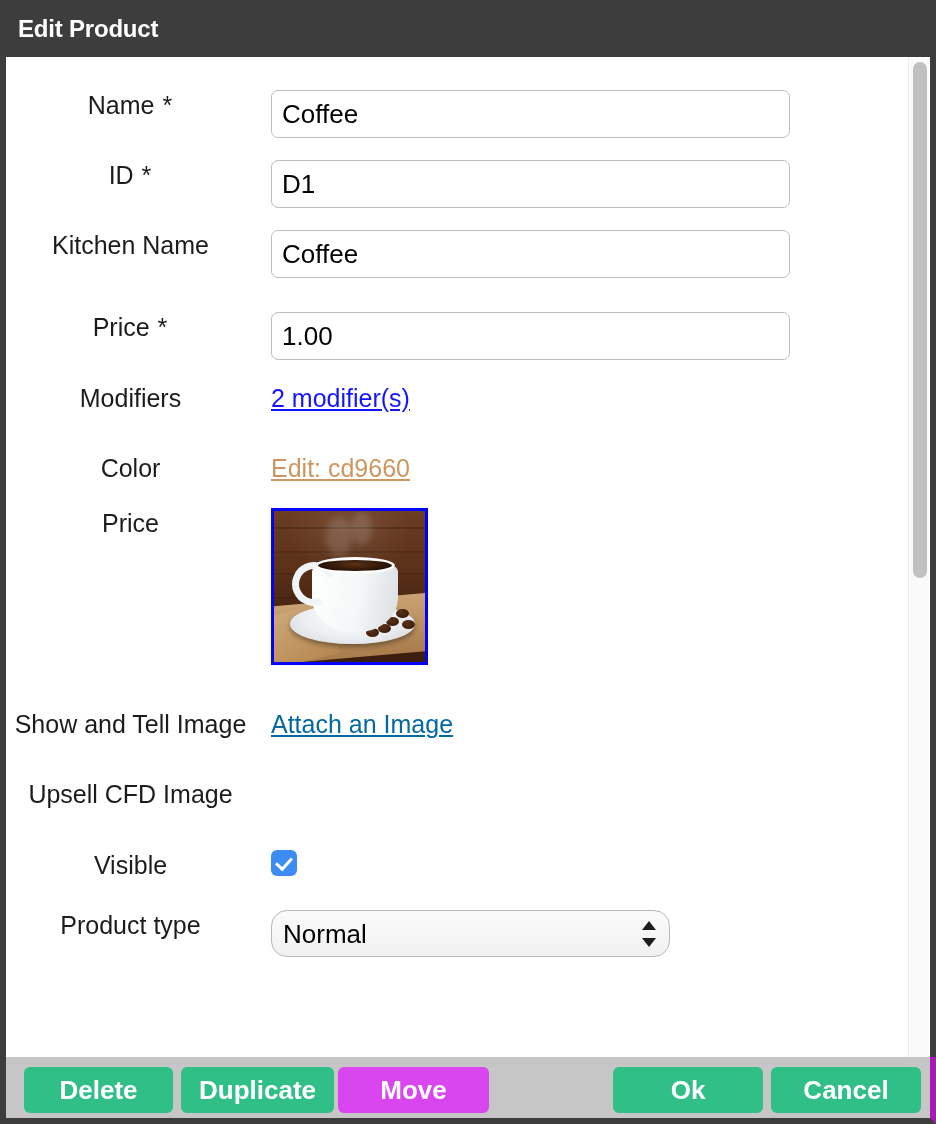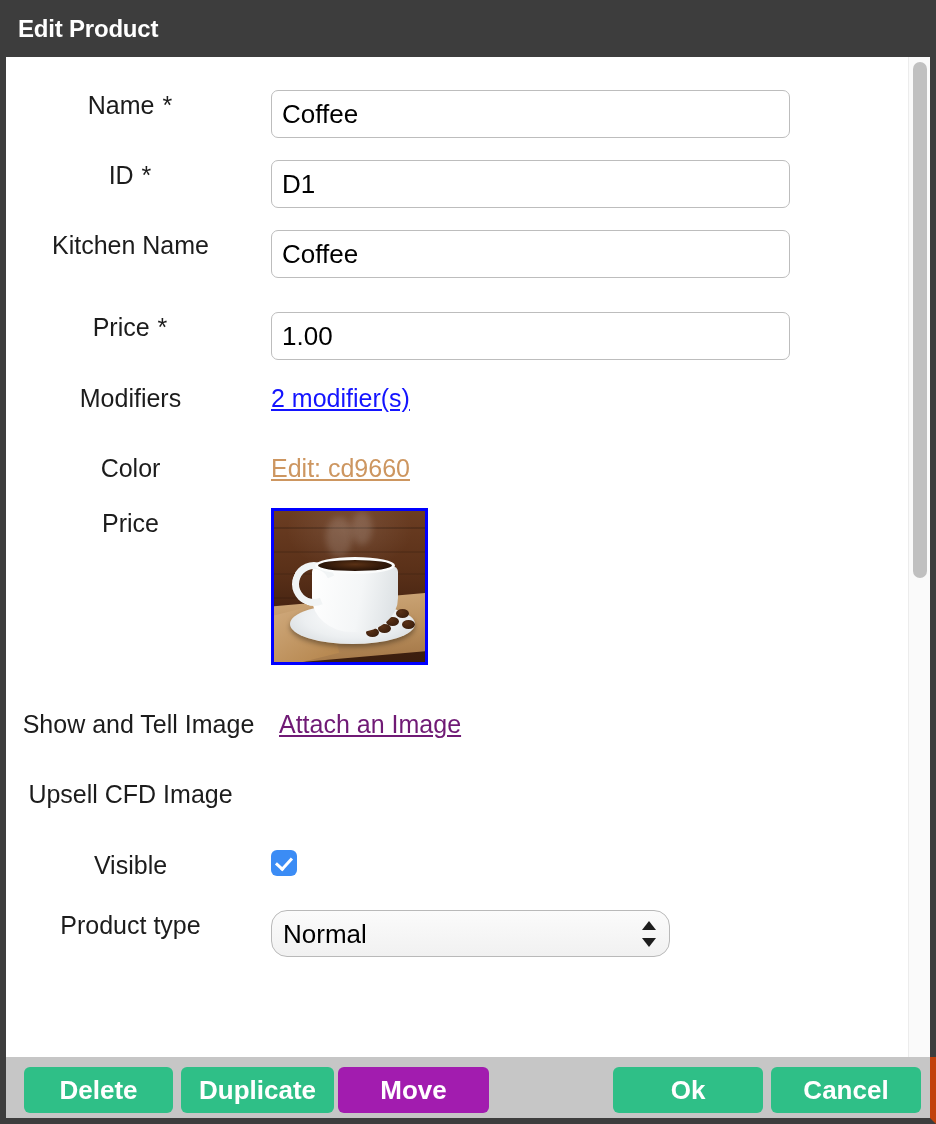--- a/index.html
+++ b/index.html
@@ -101,21 +101,21 @@
     color: #000000;
     padding: 0 10px;
     outline: none;
     display: block;
   }
 
   
   .link {
     font-size: 25px;
     line-height: 30px;
-    color: #701a75;
+    color: #0369a1;
     text-decoration: underline;
     cursor: pointer;
     white-space: nowrap;
     display: inline-block;
   }
   .link.color-link {
     color: #cd9660;
     text-decoration: underline;
     text-decoration-color: #cd9660;
     font-weight: normal;
@@ -336,21 +336,21 @@
   
   #footer {
     position: absolute;
     left: 0;
     top: 1057px;
     width: 936px;
     height: 67px;
     background: #c6c6c6;
     box-sizing: border-box;
     border-left: 6px solid #3d3d3d;
-    border-right: 6px solid #c2410c;
+    border-right: 6px solid #a21caf;
     border-bottom: 6px solid #3d3d3d;
   }
   .btn {
     position: absolute;
     top: 10px;
     height: 46px;
     border: none;
     border-radius: 6px;
     background: #2fbf87;
     color: #ffffff;
@@ -437,21 +437,21 @@
               <div class="bean" style="left:92px;bottom:25px;"></div>
               <div class="bean" style="left:128px;bottom:33px;"></div>
               <div class="cup"></div>
               <div class="handle"></div>
               <div class="coffee"></div>
             </div>
           </div>
         </div>
       </div>
 
-      <div class="row" style="top:652px;padding-left:8px;">
+      <div class="row" style="top:652px;">
         <div class="lbl">Show and Tell Image</div>
         <div class="ctrl">
           <span class="link">Attach an Image</span>
         </div>
       </div>
 
       <div class="row" style="top:722px;">
         <div class="lbl">Upsell CFD Image</div>
       </div>
 
@@ -478,18 +478,18 @@
     </div>
   </div>
 
   <div id="scrollbar-track">
     <div id="scrollbar-thumb" style="top: 5px; height: 516px;"></div>
   </div>
 
   <div id="footer" style="background: rgb(198, 198, 198);">
       <button class="btn" style="left: 18px; width: 149px; background: rgb(47, 191, 135);">Delete</button>
       <button class="btn" style="left: 175px; width: 153px; background: rgb(47, 191, 135);">Duplicate</button>
-      <button class="btn" style="left: 332px; width: 151px; background: #a21caf;">Move</button>
+      <button class="btn" style="left: 332px; width: 151px; background: #d946ef;">Move</button>
       <button class="btn" style="left: 607px; width: 150px; background: rgb(47, 191, 135);">Ok</button>
       <button class="btn" style="left: 765px; width: 150px; background: rgb(47, 191, 135);">Cancel</button>
     </div>
 
 </div>
 
 </body></html>

